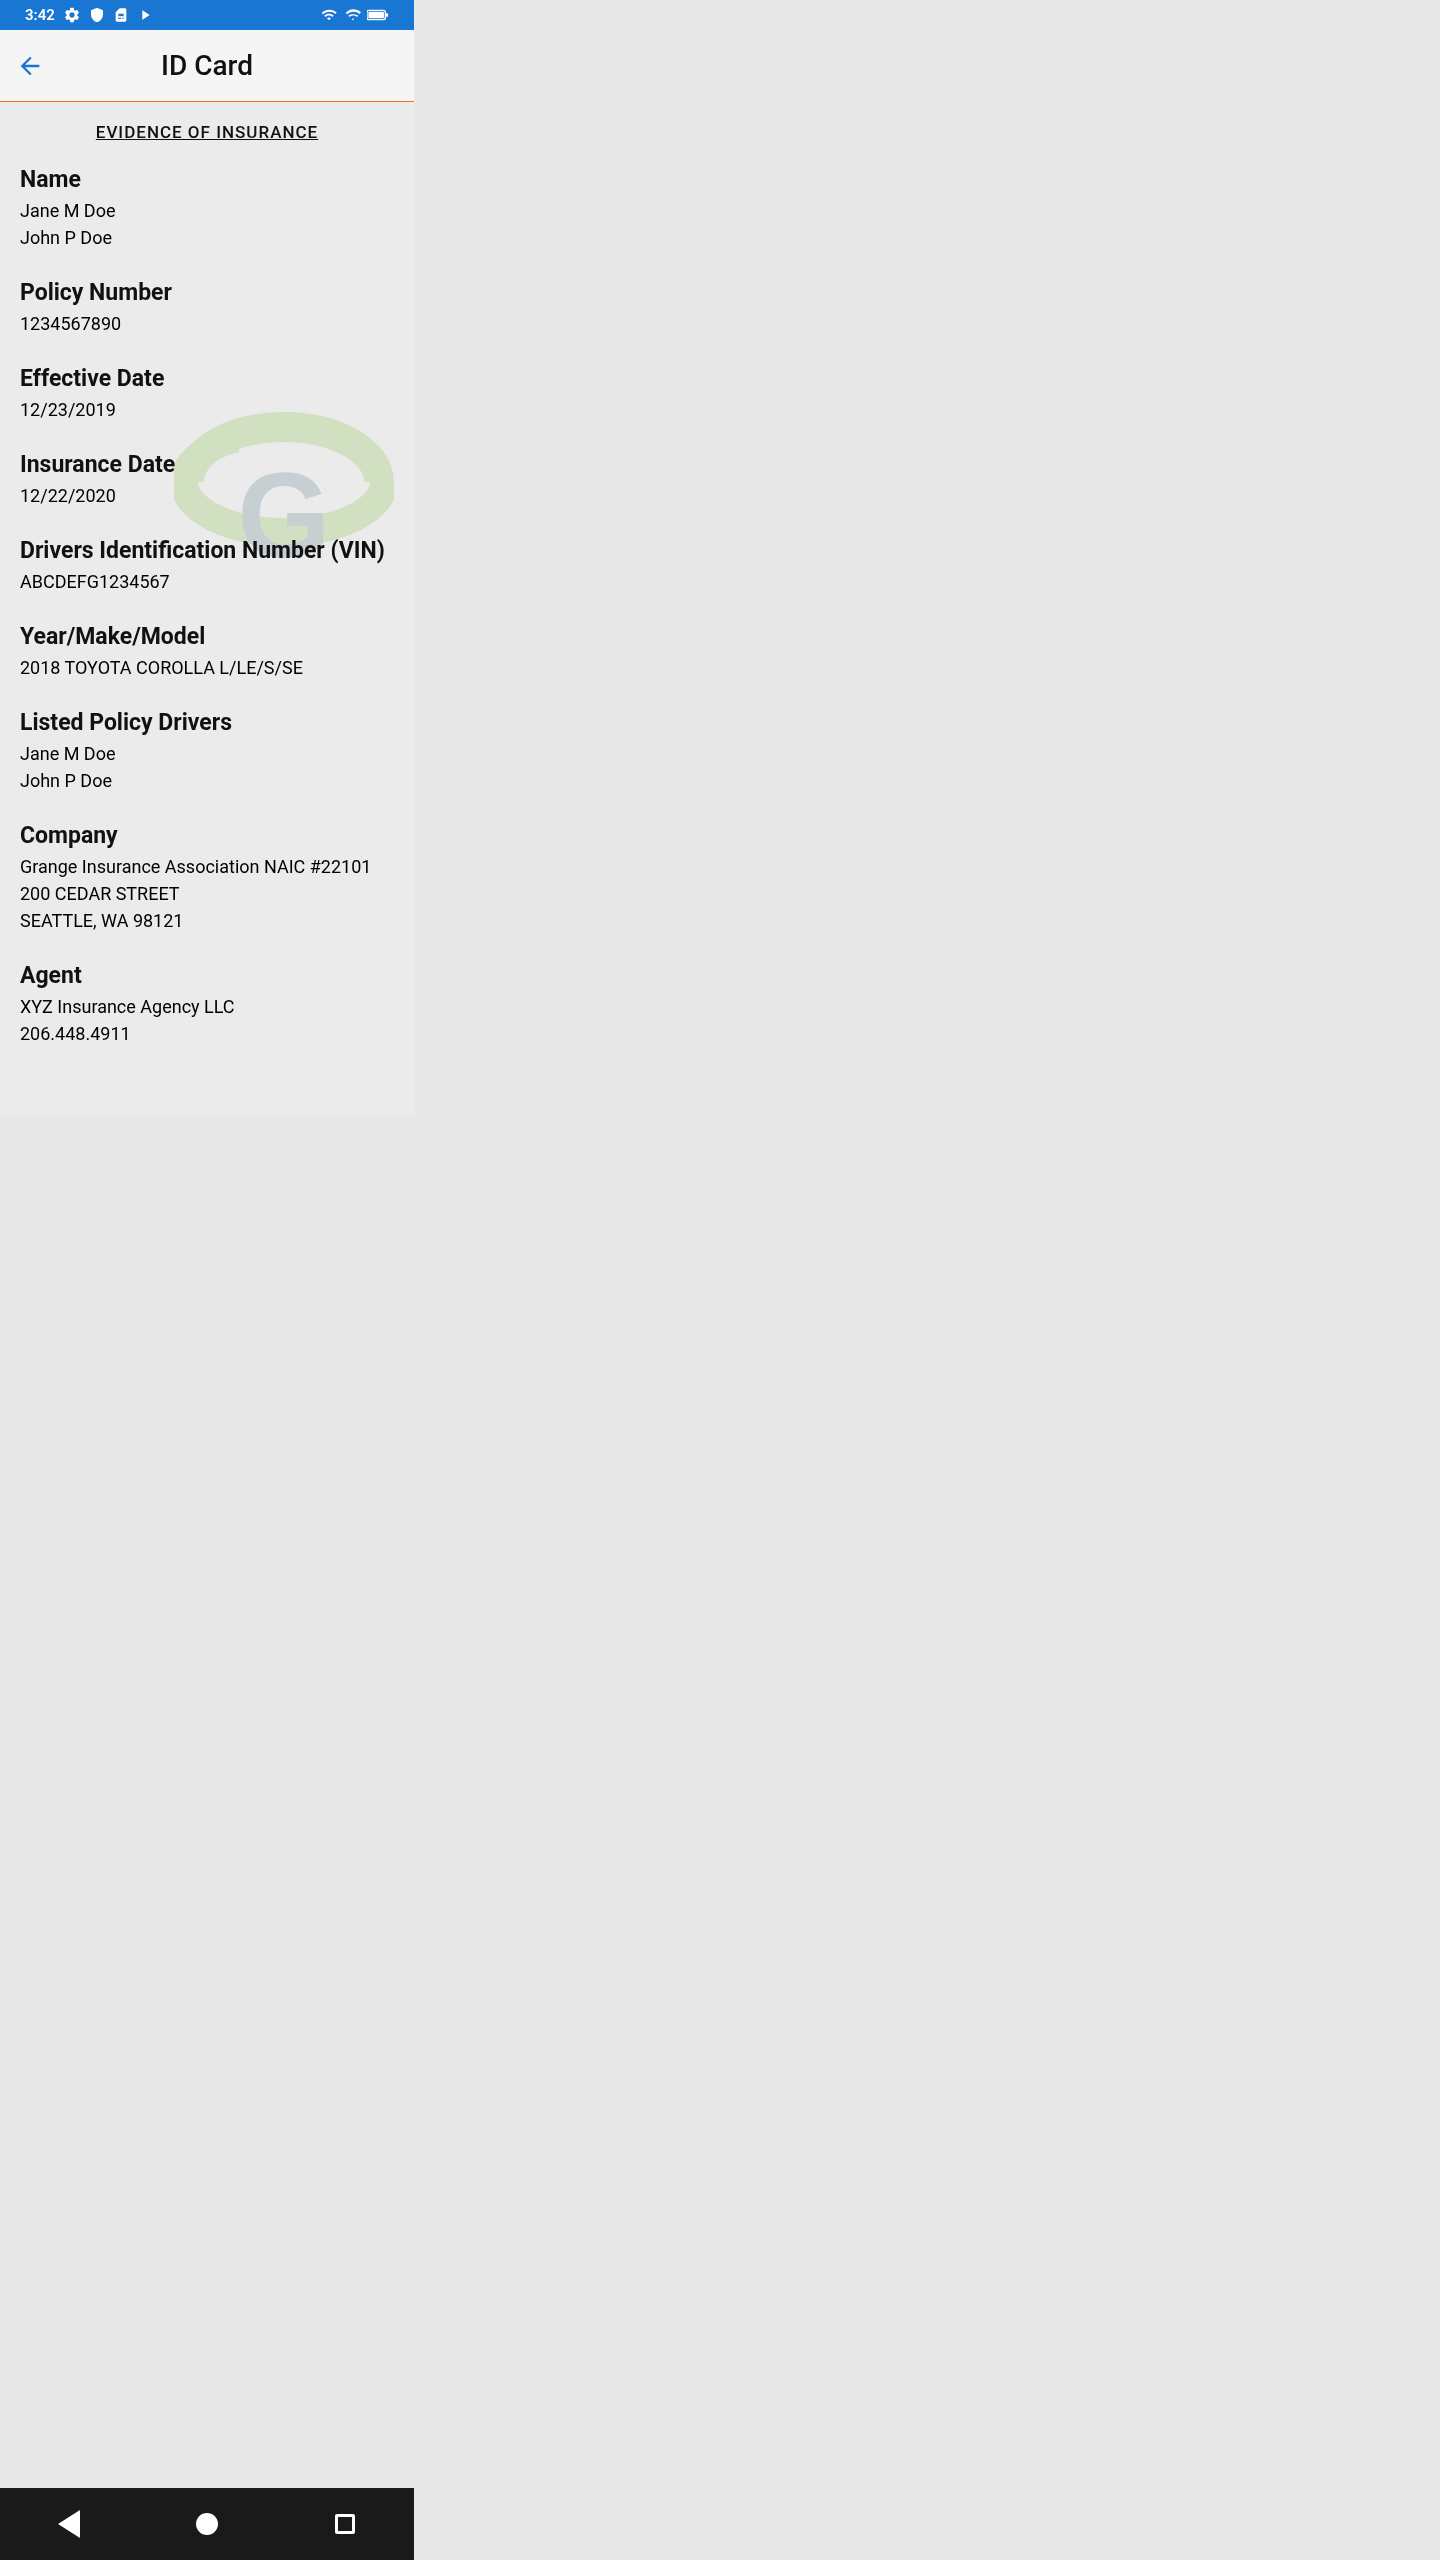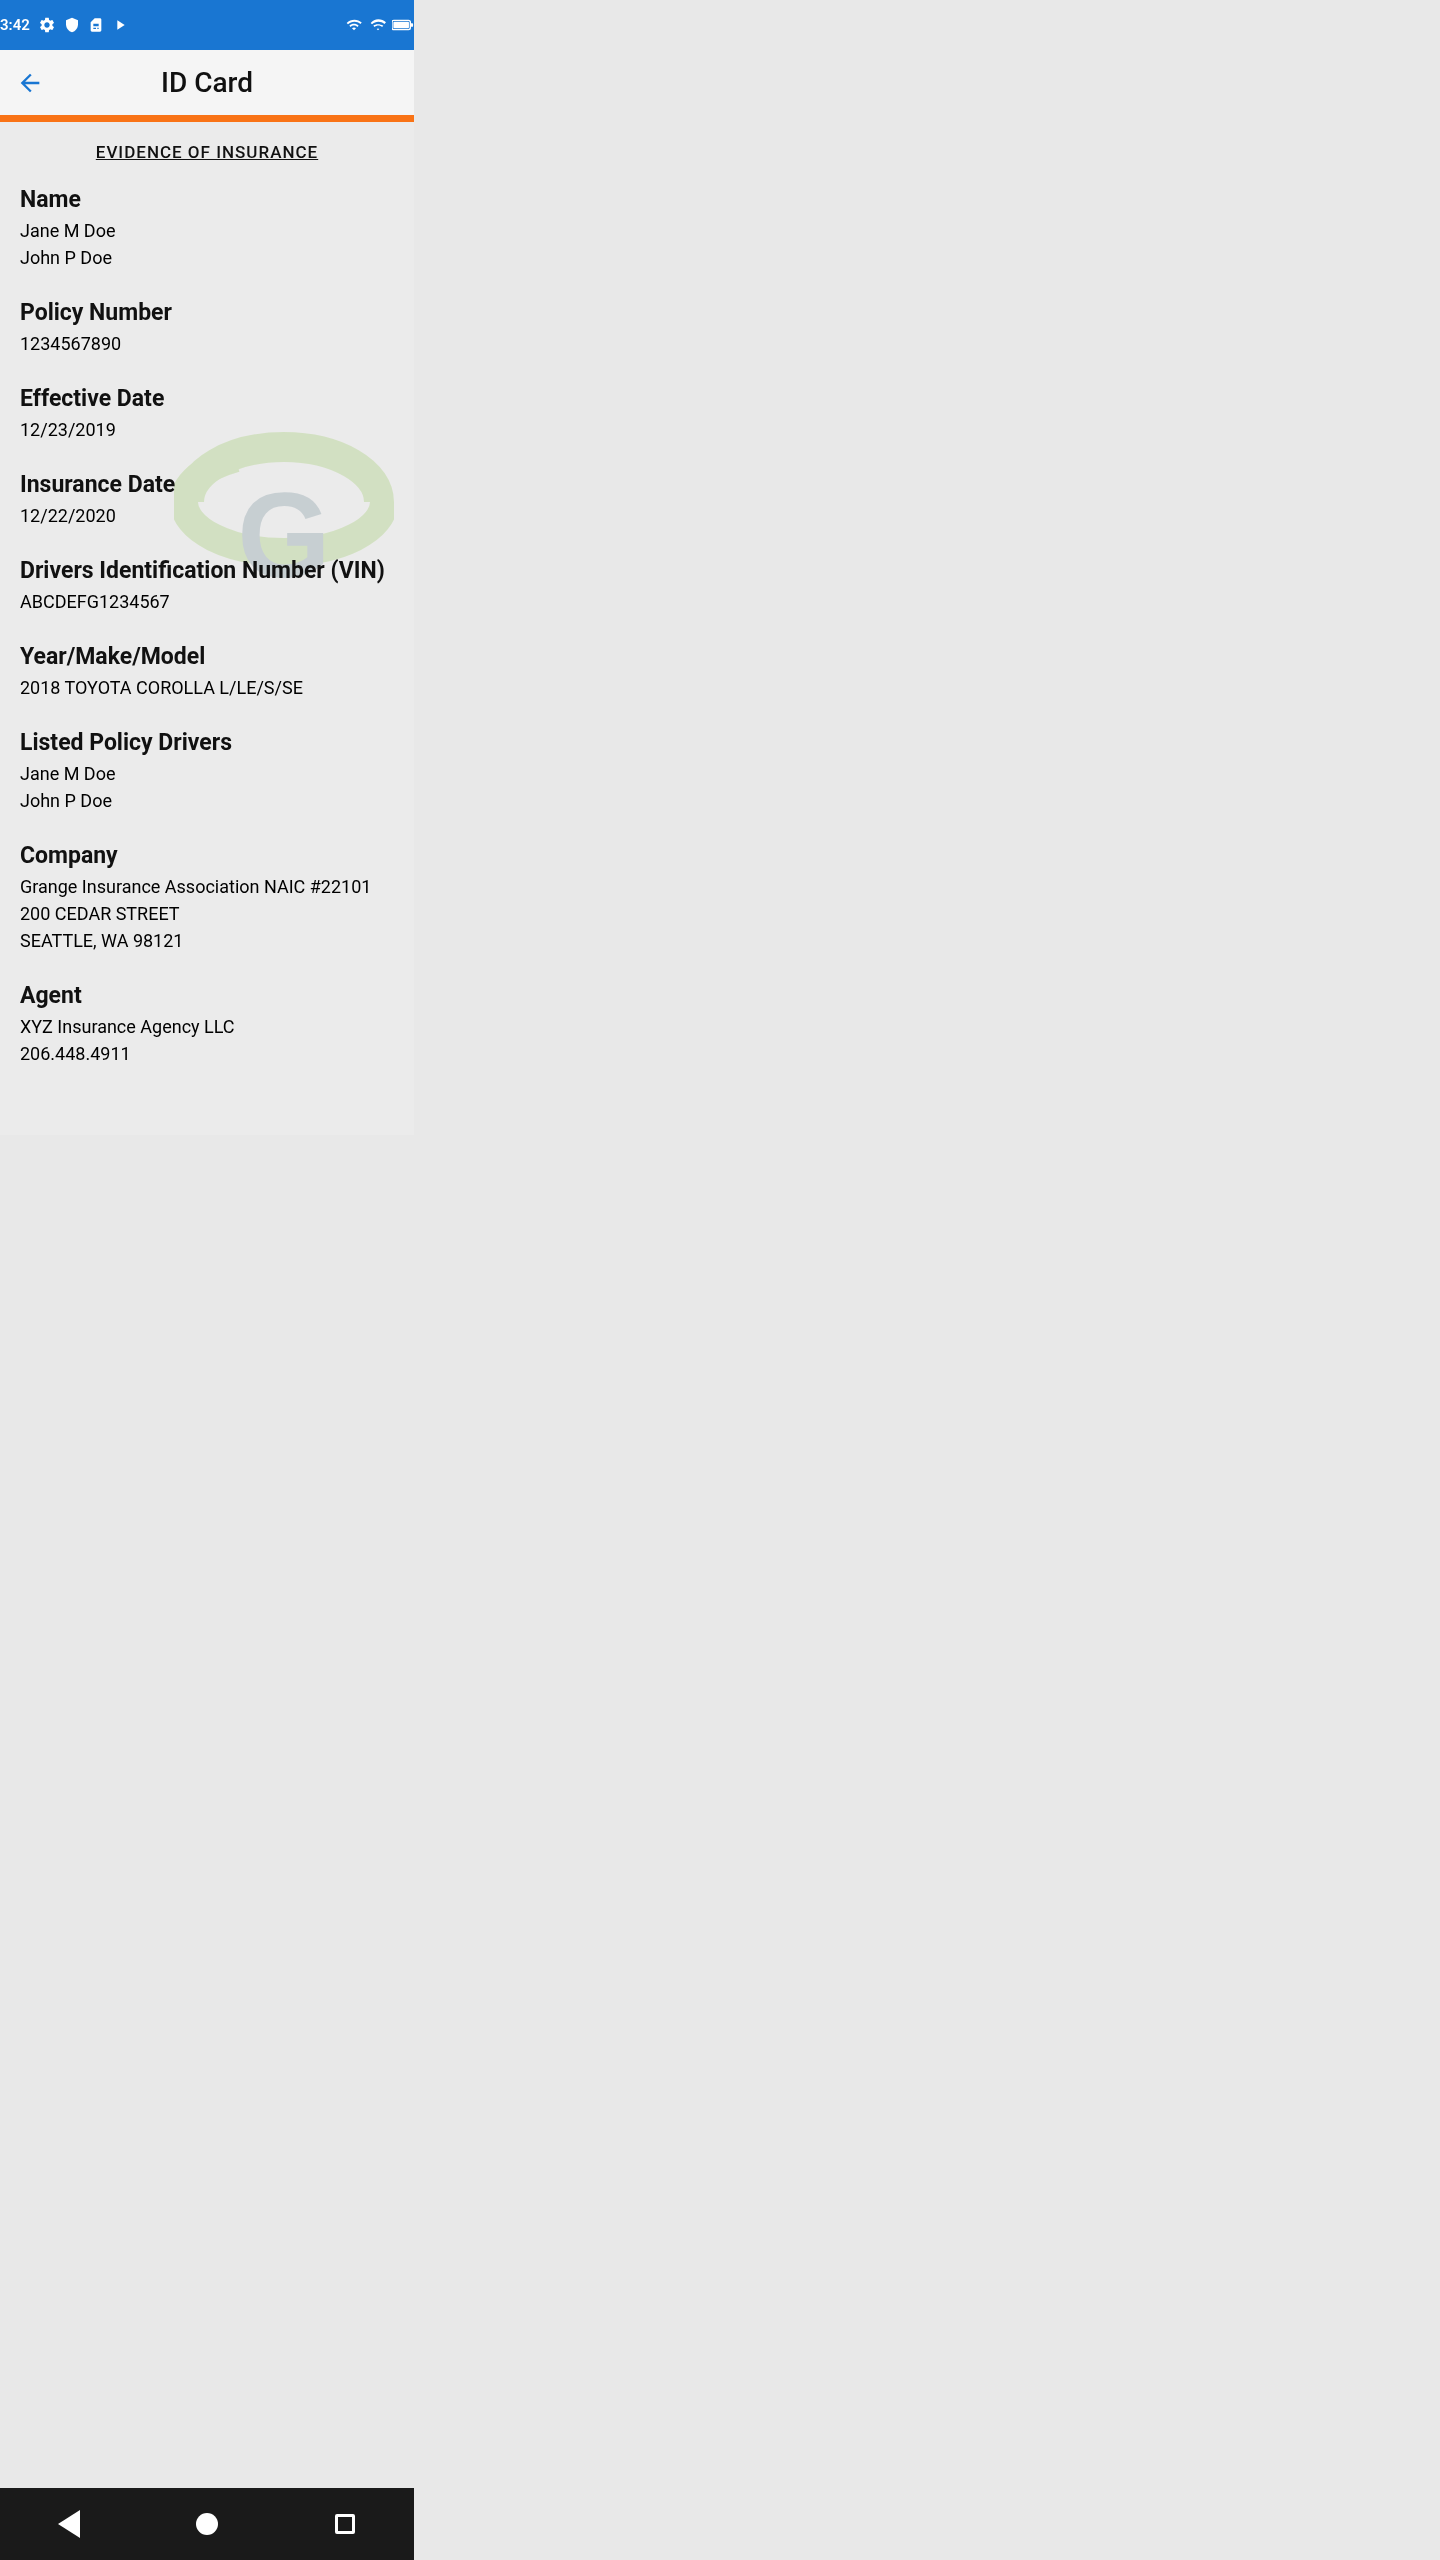--- a/index.html
+++ b/index.html
@@ -14,22 +14,22 @@
       overflow-x: hidden;
     }
 
     
     .status-bar {
       background: #1976D2;
       color: white;
       display: flex;
       align-items: center;
       justify-content: space-between;
-      padding: 6px 0;
-      height: 50px;
+      padding: 6px 25px;
+      height: 30px;
     }
 
     .status-bar-left {
       display: flex;
       align-items: center;
       gap: 8px;
       font-size: 15px;
       font-weight: 600;
     }
 
@@ -39,21 +39,21 @@
       gap: 6px;
     }
 
     
     .app-bar {
       background: #f5f5f5;
       display: flex;
       align-items: center;
       padding: 4px 16px;
       height: 72px;
-      border-bottom: 7px solid #f97316;
+      border-bottom: 1px solid #f97316;
     }
 
     .back-button {
       color: #1976D2;
       font-size: 28px;
       cursor: pointer;
       margin-right: 16px;
       display: flex;
       align-items: center;
     }

